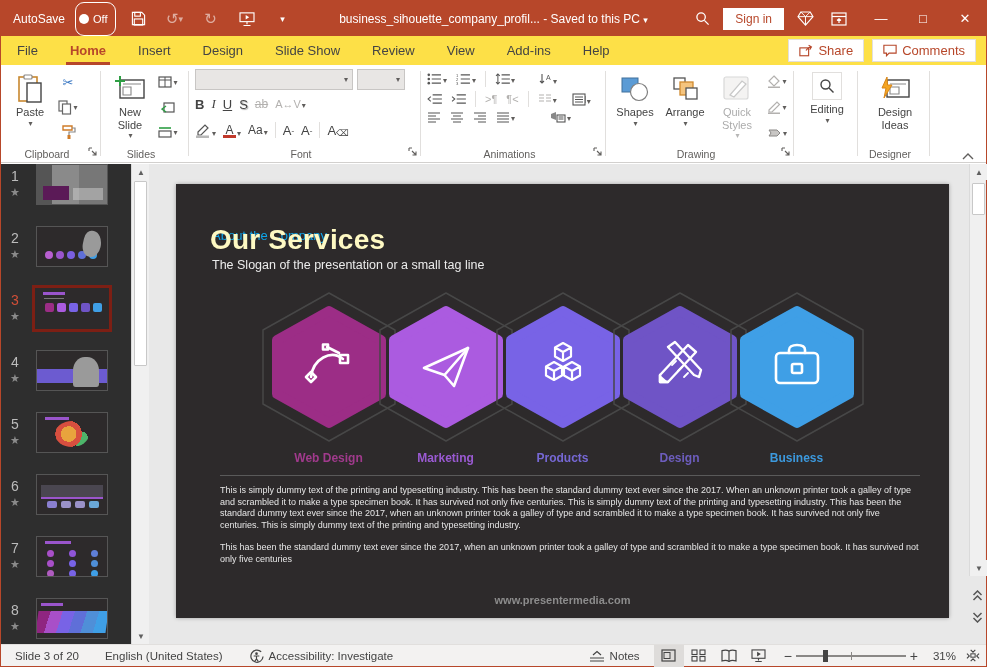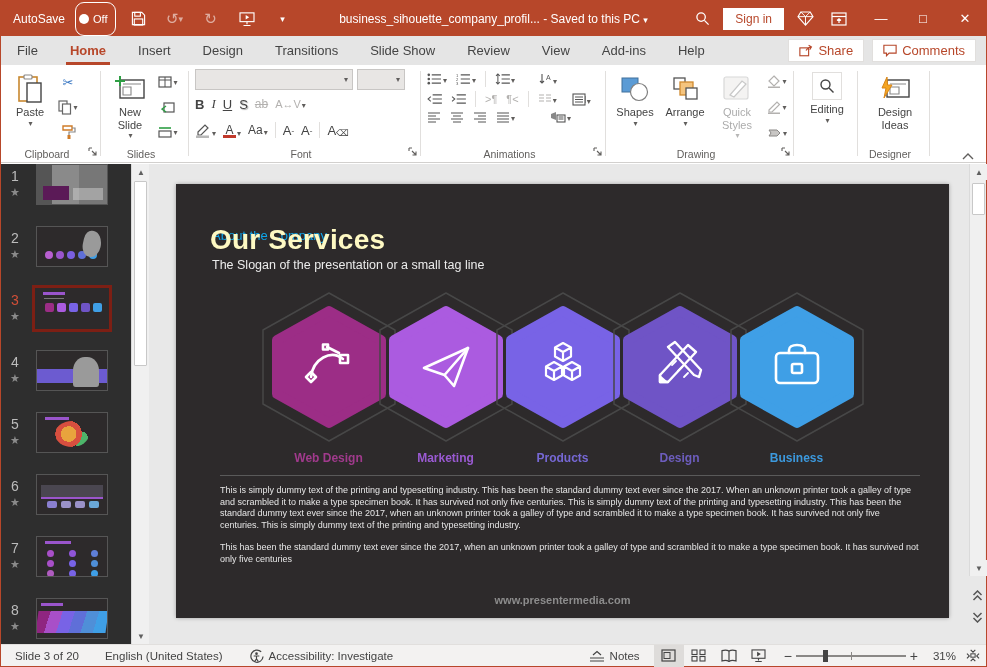--- a/index.html
+++ b/index.html
@@ -13,21 +13,21 @@
   .autosave-knob { width:10px; height:10px; border-radius:50%; background:#fff; }
   .qat-btn { width:26px; height:26px; display:flex; align-items:center; justify-content:center; font-size:15px; cursor:pointer; }
   .dim { opacity:.55; }
   .tb-title { position:absolute; left:0; right:0; text-align:center; font-size:12px; pointer-events:none; }
   .tb-right { margin-left:auto; display:flex; align-items:center; height:100%; }
   .signin-btn { background:#fff; color:#b7472a; font-size:12px; padding:4px 12px; margin:0 8px; cursor:pointer; }
   .caption-btn { width:42px; height:35px; display:flex; align-items:center; justify-content:center; font-size:13px; cursor:pointer; }
   .chev { font-size:9px; }
 
   
-  .tabrow { position:absolute; top:35px; left:0; right:0; height:29px; background:#e5e5e5; display:flex; align-items:center; font-size:13px; color:#444; }
+  .tabrow { position:absolute; top:35px; left:0; right:0; height:29px; background:#fde047; display:flex; align-items:center; font-size:13px; color:#444; }
   .tabs { display:flex; height:100%; }
   .tab { padding:0 16px; display:flex; align-items:center; cursor:pointer; position:relative; white-space:nowrap; }
   .tab.active { font-weight:bold; color:#b7472a; }
   .tab.active::after { content:""; position:absolute; left:12px; right:12px; bottom:0; height:3px; background:#b7472a; }
   .tabrow-right { margin-left:auto; display:flex; gap:8px; padding-right:10px; }
   .pill-btn { display:flex; align-items:center; gap:5px; border:1px solid #e1dfdd; color:#b7472a; font-size:13px; padding:3px 10px; cursor:pointer; background:#fff; }
 
   
   .ribbon { position:absolute; top:64px; left:0; right:0; height:98px; background:#fff; border-bottom:1px solid #d2d0ce; display:flex; }
   .rgroup { position:relative; padding:4px 4px 18px 6px; display:flex; gap:4px; }
@@ -190,21 +190,20 @@
     <div class="tabs">
 
         <span class="tab">File</span>
 
         <span class="tab active">Home</span>
 
         <span class="tab">Insert</span>
 
         <span class="tab">Design</span>
 
-        <span class="tab">Transitions</span>
 
 
         <span class="tab">Slide Show</span>
 
         <span class="tab">Review</span>
 
         <span class="tab">View</span>
 
         <span class="tab">Add-ins</span>
 

